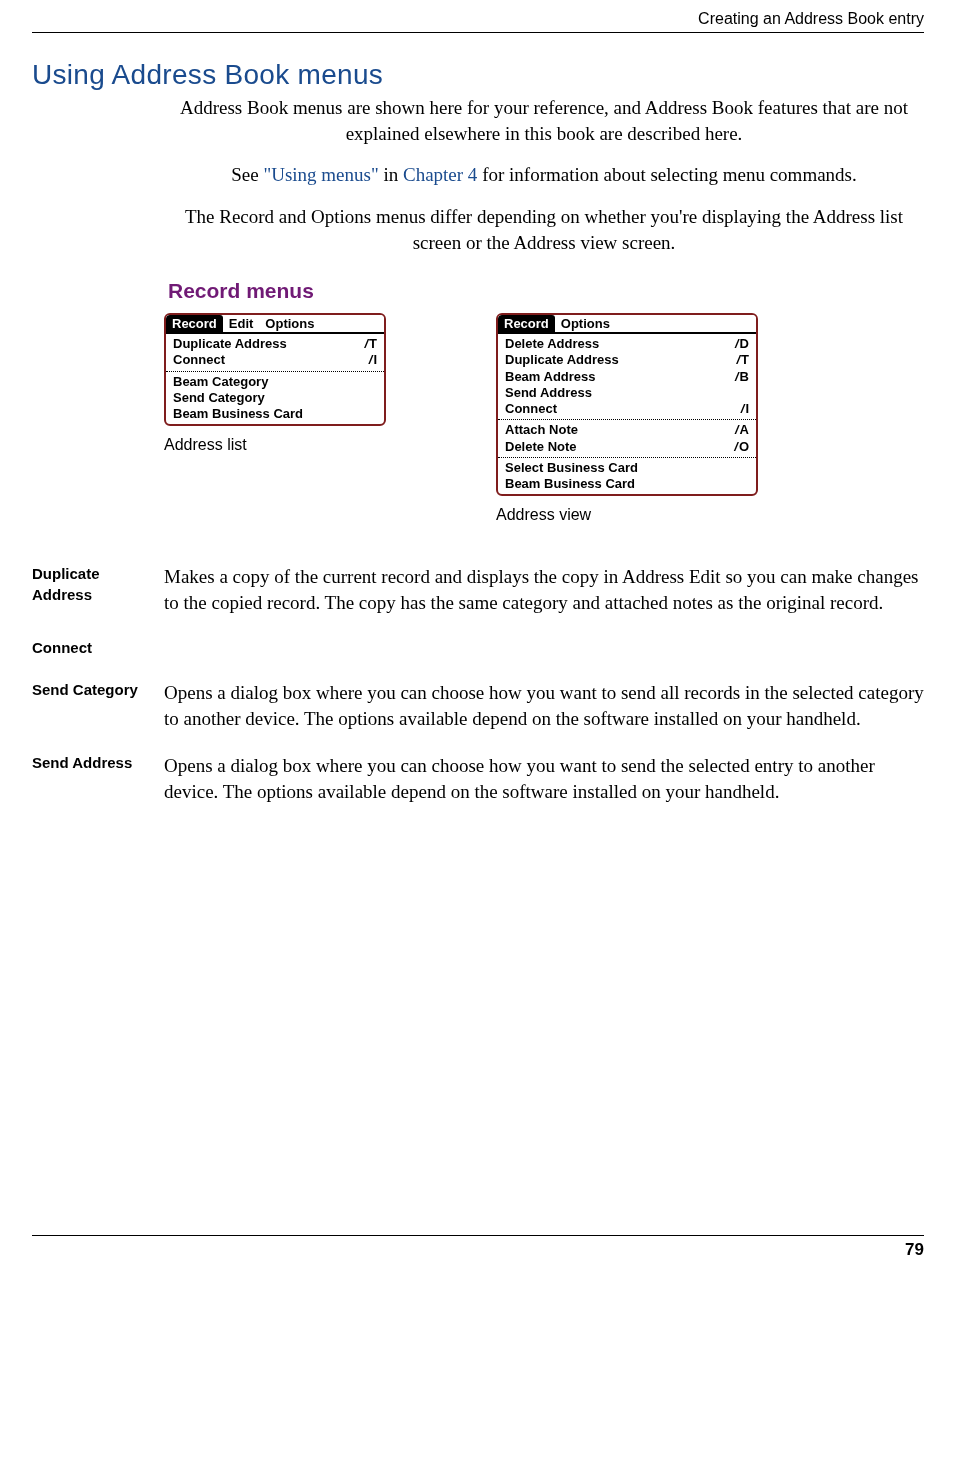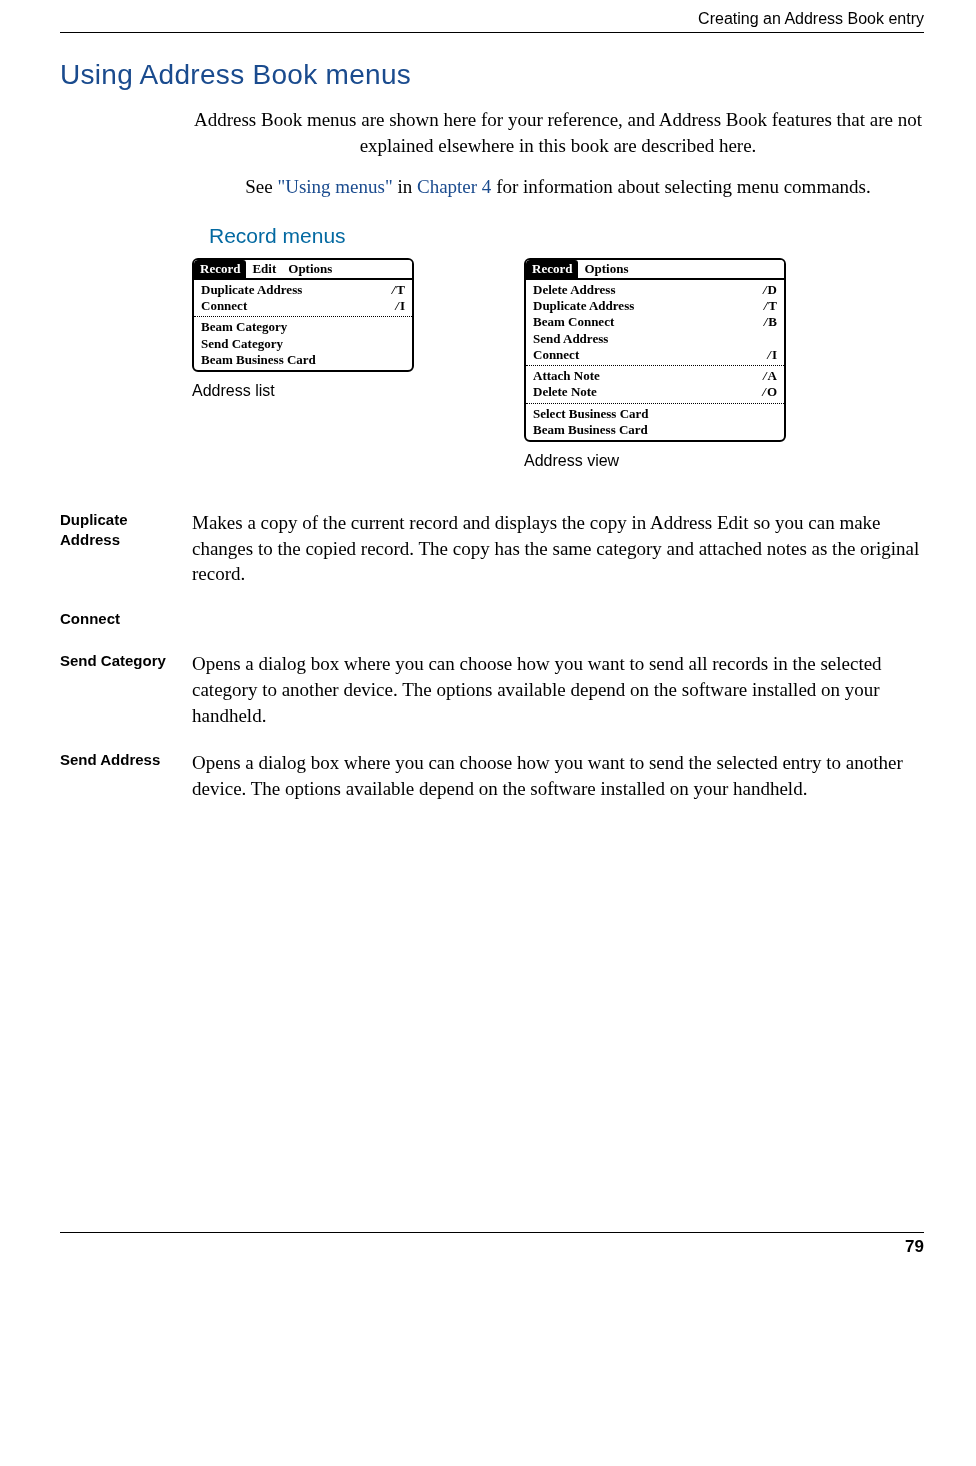--- a/index.html
+++ b/index.html
@@ -4,84 +4,84 @@
 <style>
   body {
     margin: 0;
     padding: 0;
     background: #fff;
     font-family: Georgia, 'Times New Roman', serif;
     color: #000;
     width: 976px;
   }
   .page {
-    padding: 10px 52px 20px 60px;
+    padding: 10px 52px 20px 32px;
     box-sizing: border-box;
   }
   .header {
     display: flex;
     justify-content: flex-end;
     font-family: Arial, Helvetica, sans-serif;
     font-size: 16px;
     border-bottom: 1px solid #000;
     padding-bottom: 4px;
     margin-bottom: 26px;
   }
   h1 {
     font-family: Arial, Helvetica, sans-serif;
     color: #1a4b8e;
     font-weight: normal;
     font-size: 28px;
-    margin: 0 0 16px 0;
+    margin: 0 0 4px 0;
     letter-spacing: 0.3px;
     font-stretch: condensed;
   }
   .intro p {
     margin: 0 0 16px 0;
     font-size: 19px;
     line-height: 1.35;
     text-align: center;
   }
   .body-indent {
     margin-left: 132px;
   }
   a.link {
     color: #1a4b8e;
     text-decoration: none;
   }
   h2 {
     font-family: Arial, Helvetica, sans-serif;
-    color: #0369a1;
-    font-weight: normal;
+    color: #701a75;
+    font-weight: bold;
     font-size: 21px;
-    margin: 24px 0 10px 17px;
+    margin: 24px 0 10px 4px;
     font-stretch: condensed;
   }
   .menus-row {
     display: flex;
     gap: 110px;
     margin-top: 6px;
   }
   .menu-block {
     display: flex;
     flex-direction: column;
     align-items: flex-start;
   }
   .menu-caption {
     font-family: Liberation Sans, sans-serif;
     font-size: 16px;
     margin-top: 10px;
   }
   
   .palm-menu {
-    border: 2px solid #000000;
+    border: 2px solid #7f1d1d;
     border-radius: 6px;
     background: #fff;
     width: 218px;
-    font-family: Liberation Serif, serif;
+    font-family: Liberation Sans, sans-serif;
     font-size: 13px;
     overflow: hidden;
     text-align: center;
   }
   .palm-menu.wide { width: 258px; }
   .palm-menubar {
     display: flex;
     background: #fff;
     border-bottom: 2px solid #000;
   }
@@ -160,20 +160,21 @@
     <span>Creating an Address Book entry</span>
   </div>
 
   <h1>Using Address Book menus</h1>
 
   <div class="body-indent intro">
     <p>Address Book menus are shown here for your reference, and Address Book features that are not explained elsewhere in this book are described here.</p>
     <p>
       <span>See </span><a class="link">"Using menus"</a><span> in </span><a class="link">Chapter 4</a><span> for information about selecting menu commands.</span>
     </p>
+    <p>The Record and Options menus differ depending on whether you're displaying the Address list screen or the Address view screen.</p>
 
     <h2>Record menus</h2>
 
     <div class="menus-row">
 
       <div class="menu-block">
         <div class="palm-menu">
           <div class="palm-menubar">
             <span class="mtab selected">Record</span>
             <span class="mtab">Edit</span>
@@ -216,21 +217,21 @@
               <div class="palm-group">
                 <div class="palm-item">
                   <span>Delete Address</span>
                   <span class="palm-shortcut"><span class="stroke">/</span>D</span>
                 </div>
                 <div class="palm-item">
                   <span>Duplicate Address</span>
                   <span class="palm-shortcut"><span class="stroke">/</span>T</span>
                 </div>
                 <div class="palm-item">
-                  <span>Beam Connect</span>
+                  <span>Beam Address</span>
                   <span class="palm-shortcut"><span class="stroke">/</span>B</span>
                 </div>
                 <div class="palm-item">
                   <span>Send Address</span>
                 </div>
                 <div class="palm-item">
                   <span>Connect</span>
                   <span class="palm-shortcut"><span class="stroke">/</span>I</span>
                 </div>
               </div>

